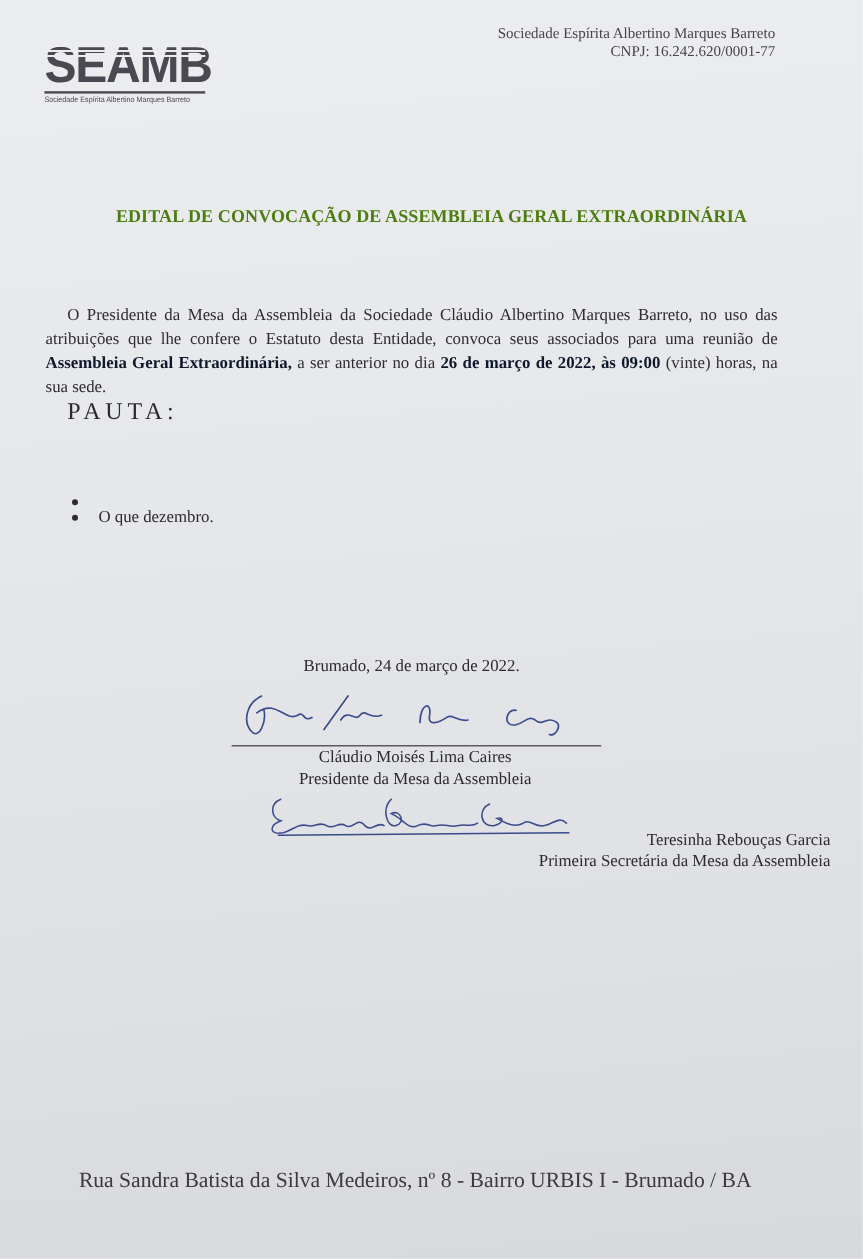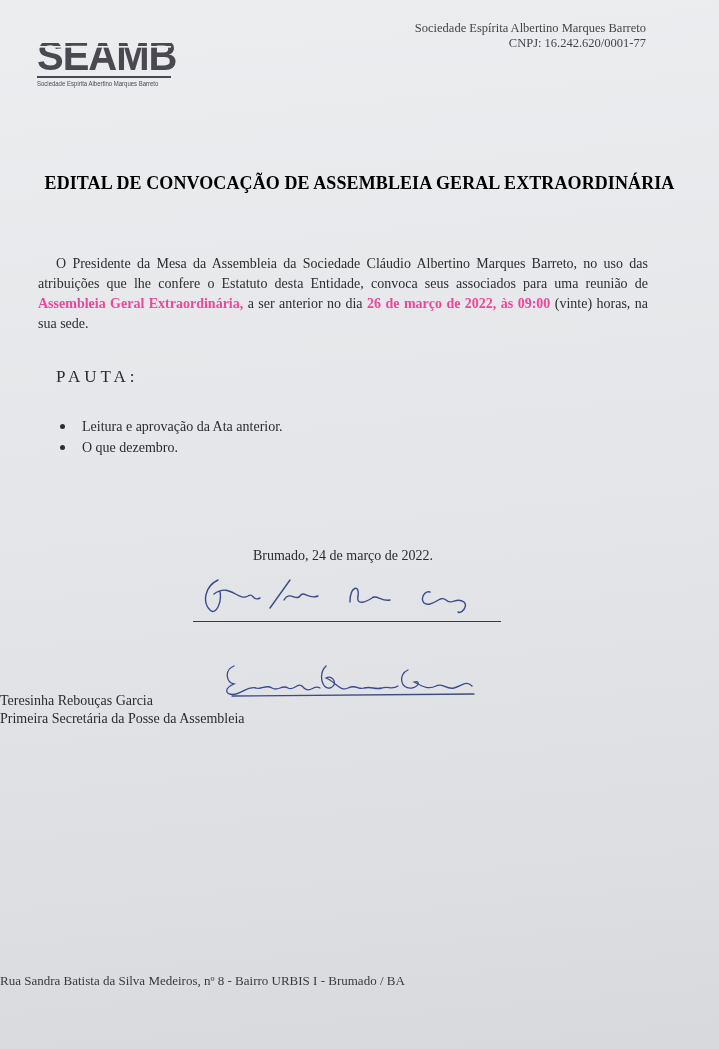--- a/index.html
+++ b/index.html
@@ -32,47 +32,47 @@
   }
 
   
   .header-info {
     position: absolute; right: 73px; top: 21px; text-align: right;
     font-size: 12.5px; line-height: 15px; color: #45444a;
   }
 
   .title {
     position: absolute; left: 0; right: 0; top: 173px; text-align: center;
-    font-weight: bold; font-size: 18px; letter-spacing: 0.1px; color: #000000;
+    font-weight: bold; font-size: 15px; letter-spacing: 0.1px; color: #4d7c0f;
   }
 
   .body-paragraph {
     position: absolute; left: 38px; top: 254px; width: 610px;
     font-size: 14px; line-height: 20px; text-align: justify; color: #2d2c31;
   }
   .body-paragraph .indent { display: inline-block; width: 18px; }
-  .body-paragraph b { color: #ec4899; }
+  .body-paragraph b { color: #0f172a; }
 
   .pauta {
-    position: absolute; left: 56px; top: 367px; font-size: 17px; letter-spacing: 4px;
+    position: absolute; left: 56px; top: 332px; font-size: 20px; letter-spacing: 4px;
   }
 
   .agenda { position: absolute; left: 60px; top: 416px; list-style: none; margin: 0; padding: 0; }
   .agenda li { font-size: 14px; line-height: 21px; display: flex; align-items: center; }
   .agenda .bullet { width: 5px; height: 5px; border-radius: 50%; background: #2d2c31; margin-right: 17px; flex: none; }
 
   .place-date { position: absolute; left: 0; width: 686px; top: 548px; text-align: center; font-size: 14px; }
 
   .sig1-scribble { position: absolute; left: 200px; top: 572px; }
   .sig-line { position: absolute; left: 193px; top: 621px; width: 308px; height: 1px; background: #3a393e; }
   .sig1-name { position: absolute; left: 0; width: 692px; top: 623px; text-align: center; font-size: 14px; line-height: 18px; }
   .sig2-scribble { position: absolute; left: 222px; top: 660px; }
-  .sig2-name { position: absolute; left: 0; width: 692px; top: 692px; text-align: left; font-size: 14px; line-height: 18px; }
+  .sig2-name { position: absolute; left: 0; width: 692px; top: 692px; text-align: right; font-size: 14px; line-height: 18px; }
 
-  .footer { position: absolute; left: 0; width: 692px; top: 973px; font-size: 13px; color: #3a393e; }
+  .footer { position: absolute; left: 0; width: 692px; top: 973px; text-align: center; font-size: 18px; color: #3a393e; }
 </style>
 </head>
 <body>
 
 <div class="page">
 
   <div class="logo">
     <div class="logo-word">
       <span>SEAMB</span>
       <div class="logo-stripes"></div>
@@ -90,39 +90,40 @@
 
   <div class="body-paragraph">
     <span class="indent"></span><span>O Presidente da Mesa da Assembleia da Sociedade Cláudio Albertino Marques Barreto, no uso das atribuições que lhe confere o Estatuto desta Entidade, convoca seus associados para uma reunião de </span><b>Assembleia Geral Extraordinária,</b><span> a ser anterior no dia </span><b>26 de março de 2022, às 09:00</b><span> (vinte) horas, na sua sede.</span>
   </div>
 
   <div class="pauta">PAUTA:</div>
 
   <ul class="agenda">
     <li>
         <span class="bullet"></span>
-        <span>Leitura e aprovação da Ata anterior.</span>
       </li>
     <li>
         <span class="bullet"></span>
         <span>O que dezembro.</span>
       </li>
   </ul>
 
   <div class="place-date">Brumado, 24 de março de 2022.</div>
 
   <svg class="sig1-scribble" width="290" height="50" viewBox="0 0 290 50">
     <path d="M18 8 C5 14,2 30,10 38 C16 44,22 30,20 20 M14 22 C30 10,38 30,48 24 C54 20,52 30,60 26 M70 36 L90 8 M84 28 C90 18,96 30,100 24 C104 18,108 28,118 24 M150 30 C150 14,160 12,158 24 C156 34,166 30,172 26 C176 22,182 30,190 28 M230 20 C222 18,218 34,230 32 C238 30,240 24,246 28 C252 34,256 24,264 30 C268 34,262 42,258 40" fill="none" stroke="#3b4a8c" stroke-width="1.4" stroke-linecap="round"></path>
   </svg>
   <div class="sig-line"></div>
   <div class="sig1-name">
+    <div>Cláudio Moisés Lima Caires</div>
+    <div>Presidente da Mesa da Assembleia</div>
   </div>
 
   <svg class="sig2-scribble" width="262" height="40" viewBox="0 0 262 40">
     <path d="M12 6 C2 10,4 22,12 24 C2 28,2 36,14 34 C22 32,26 26,34 28 C40 30,44 24,50 28 C56 32,60 24,66 28 C72 32,76 20,82 28 C88 34,92 24,98 28 M104 6 C96 14,100 30,108 28 C116 26,112 14,104 18 C114 22,118 32,126 28 C134 24,136 30,142 28 C150 26,152 30,160 28 C166 26,170 30,176 26 M186 10 C176 14,178 30,190 28 C198 26,198 20,192 22 C200 26,206 30,214 26 C220 22,224 30,232 28 C240 26,244 20,250 26 M10 36 L252 34" fill="none" stroke="#3b4a8c" stroke-width="1.3" stroke-linecap="round"></path>
   </svg>
   <div class="sig2-name">
     <div>Teresinha Rebouças Garcia</div>
-    <div>Primeira Secretária da Posse da Assembleia</div>
+    <div>Primeira Secretária da Mesa da Assembleia</div>
   </div>
 
   <div class="footer">Rua Sandra Batista da Silva Medeiros, nº 8 - Bairro URBIS I - Brumado / BA</div>
 </div>
 
 </body></html>

